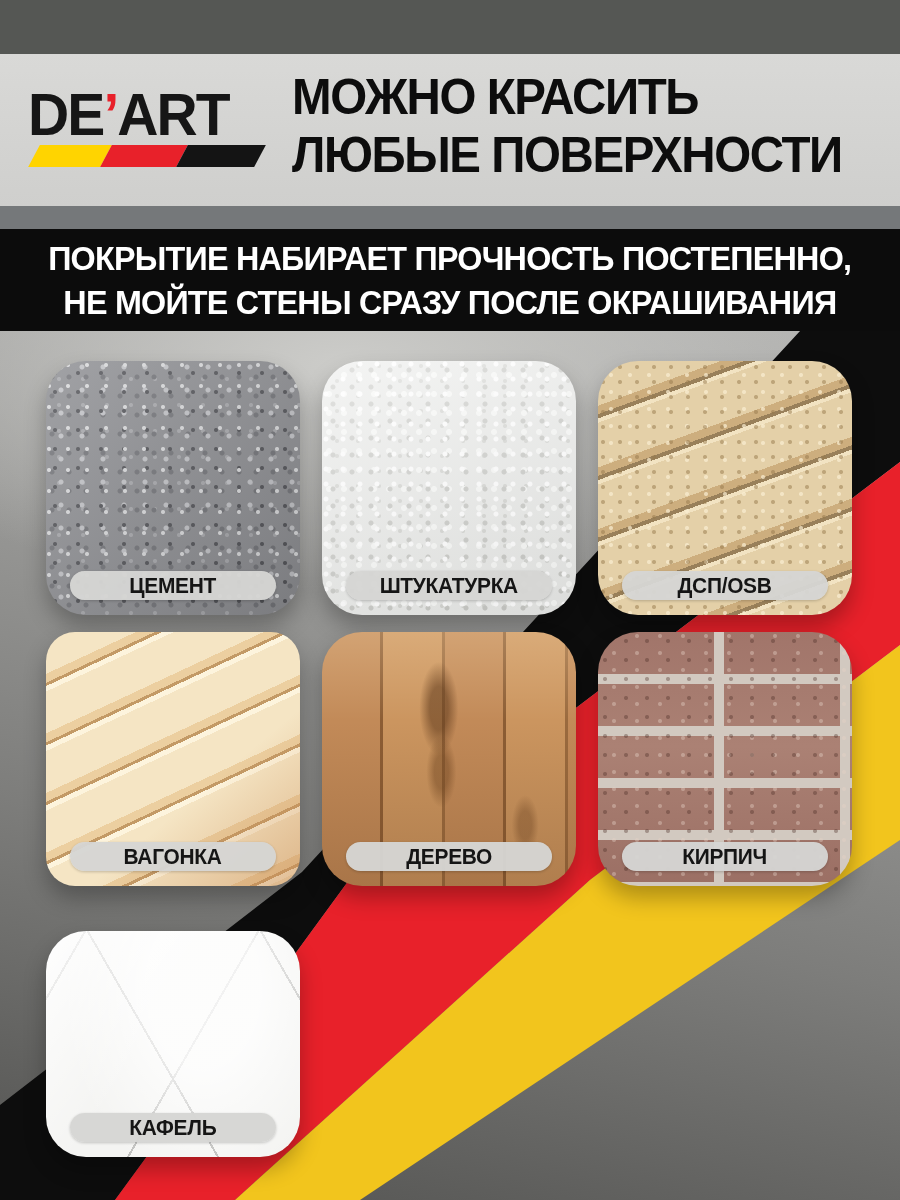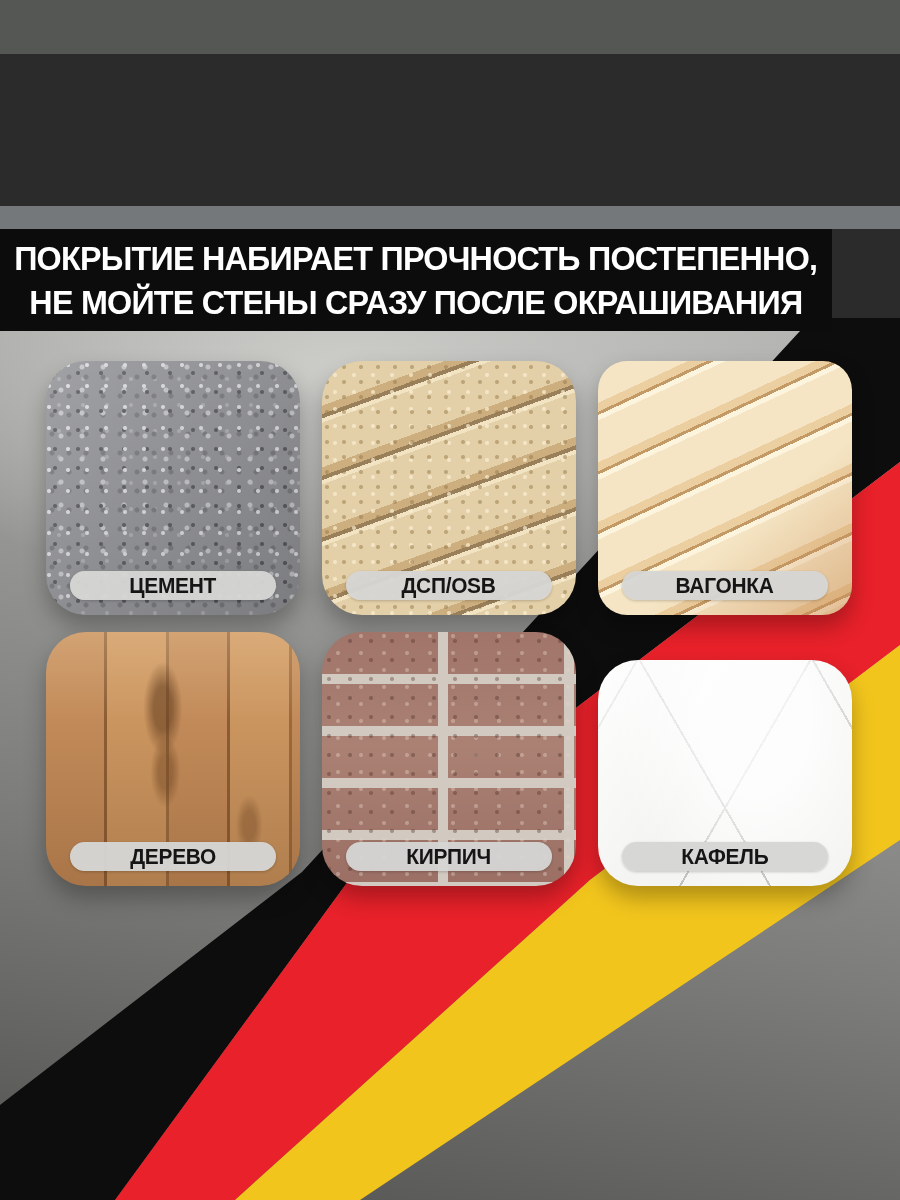--- a/index.html
+++ b/index.html
@@ -4,21 +4,21 @@
 <style>
   html,body{margin:0;padding:0;background:#2b2b2b;}
   .page{position:relative;width:900px;height:1200px;overflow:hidden;
         font-family:"Liberation Sans","DejaVu Sans",sans-serif;}
 
   
   .top-strip{position:absolute;left:0;top:0;width:900px;height:54px;background:#555754;z-index:2;}
   .header-panel{position:absolute;left:0;top:54px;width:900px;height:152px;
                 background:linear-gradient(180deg,#d9d9d7 0%,#cfcfcd 100%);z-index:2;}
   .mid-strip{position:absolute;left:0;top:206px;width:900px;height:23px;background:#75787a;z-index:2;}
-  .notice-band{position:absolute;left:0;top:229px;width:832px;height:102px;background:#0c0c0c;z-index:2;
+  .notice-band{position:absolute;left:0;top:229px;width:900px;height:102px;background:#0c0c0c;z-index:2;
                display:flex;flex-direction:column;justify-content:center;align-items:center;}
   .notice-line{color:#ffffff;font-weight:700;font-size:34px;line-height:44px;letter-spacing:-.8px;
                transform:scaleX(.95);white-space:nowrap;}
 
   
   .logo{position:absolute;left:28px;top:34px;width:240px;}
   .logo-text{font-size:60px;font-weight:700;letter-spacing:-2px;line-height:54px;color:#161616;
              transform:scaleX(.95);transform-origin:left center;white-space:nowrap;}
   .logo-text .apo{color:#e8212a;}
   .flag-strip{margin-top:3px;margin-left:6px;width:226px;height:22px;display:flex;transform:skewX(-28deg);}
@@ -145,37 +145,56 @@
   <div class="stage"></div>
 
   <svg class="ribbon" viewBox="0 0 900 1200" xmlns="http://www.w3.org/2000/svg">
     <polygon points="812,318 900,318 900,462 349,880 115,1200 0,1200 0,1105 302,872" fill="#0d0d0d"></polygon>
     <polygon points="900,462 900,645 590,880 235,1200 115,1200 349,880" fill="#e8212a"></polygon>
     <polygon points="900,645 900,840 360,1200 235,1200 590,880" fill="#f2c51d"></polygon>
   </svg>
 
   <div class="top-strip"></div>
 
+  <div class="header-panel">
+    <div class="logo">
+      <div class="logo-text"><span>DE</span><span class="apo">’</span><span>ART</span></div>
+      <div class="flag-strip">
+        <div class="seg seg-yellow"></div>
+        <div class="seg seg-red"></div>
+        <div class="seg seg-black"></div>
+      </div>
+    </div>
+    <div class="header-title">
+      <div class="title-line">МОЖНО КРАСИТЬ</div>
+      <div class="title-line">ЛЮБЫЕ ПОВЕРХНОСТИ</div>
+    </div>
+  </div>
 
   <div class="mid-strip"></div>
 
   <div class="notice-band">
     <div class="notice-line">ПОКРЫТИЕ НАБИРАЕТ ПРОЧНОСТЬ ПОСТЕПЕННО,</div>
     <div class="notice-line">НЕ МОЙТЕ СТЕНЫ СРАЗУ ПОСЛЕ ОКРАШИВАНИЯ</div>
   </div>
 
   <div class="grid">
 
     <div class="tile" data-texture="cement">
       <div class="badge">
         <span>ЦЕМЕНТ</span>
       </div>
     </div>
 
 
+    <div class="tile" data-texture="plaster">
+      <div class="badge">
+        <span>ШТУКАТУРКА</span>
+      </div>
+    </div>
 
 
     <div class="tile" data-texture="dsp">
       <div class="badge">
         <span>ДСП/OSB</span>
       </div>
     </div>
 
     <div class="tile" data-texture="vagonka">
       <div class="badge">

